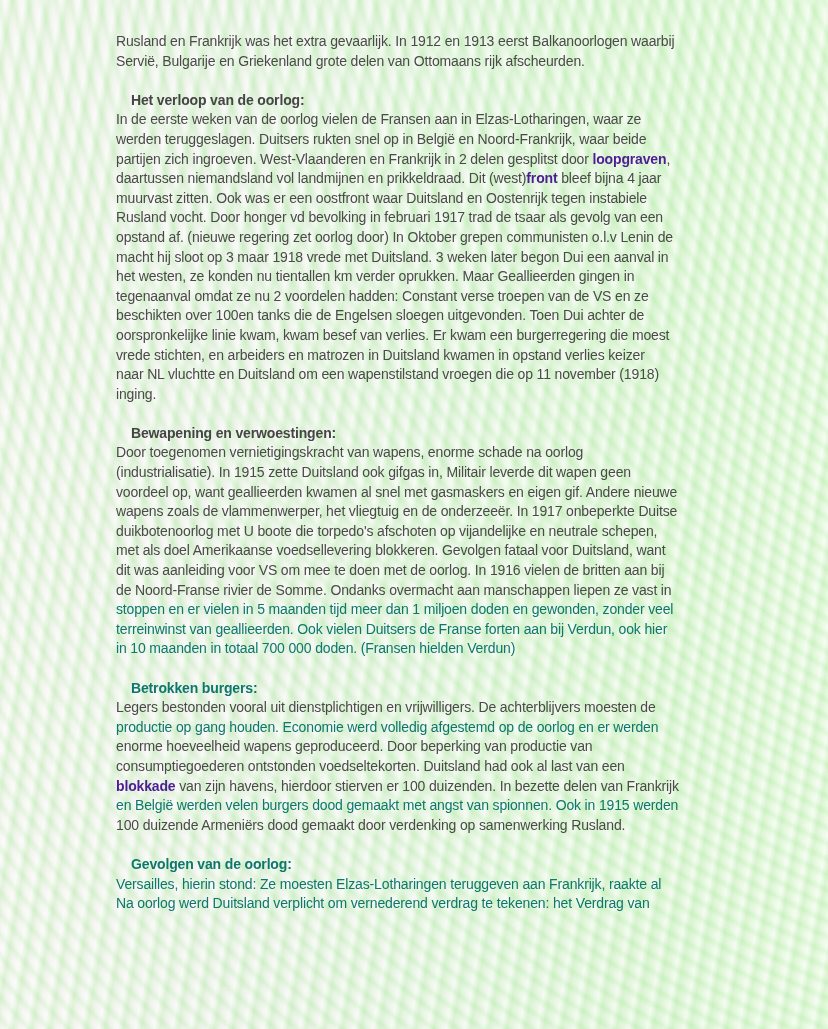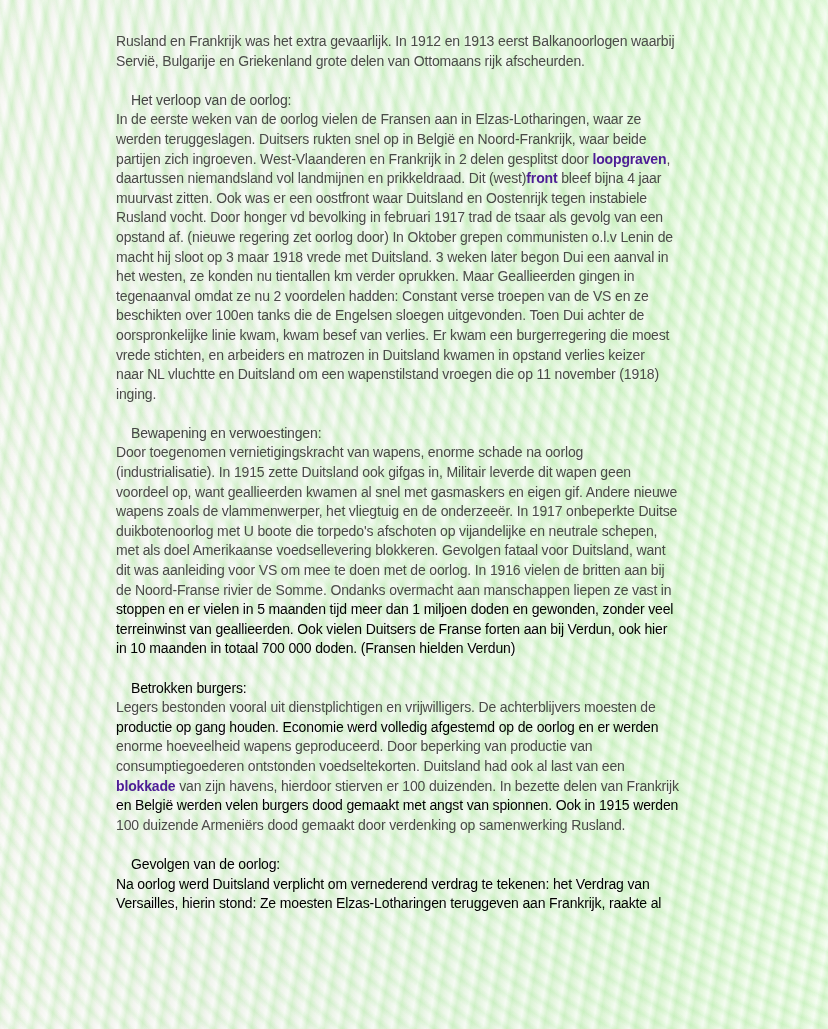--- a/index.html
+++ b/index.html
@@ -46,29 +46,29 @@
       filter: blur(0.25px);
     }
     .page p {
       margin: 0;
       white-space: nowrap;
     }
     .section {
       margin-top: 19.6px;
     }
     .heading {
-      font-weight: normal;
+      font-weight: bold;
       color: #454545;
       padding-left: 15px;
     }
     .line b {
       font-weight: bold;
       color: #4c1d95;
     }
-    .warm { color: #000000; }
+    .warm { color: #0f766e; }
   </style>
 </head>
 <body>
 
 <div class="moire"></div>
 
 <div class="page">
 
   <div>
     <p class="line">Rusland en Frankrijk was het extra gevaarlijk. In 1912 en 1913 eerst Balkanoorlogen waarbij</p>
@@ -115,17 +115,17 @@
     <p class="line warm">productie op gang houden. Economie werd volledig afgestemd op de oorlog en er werden</p>
     <p class="line">enorme hoeveelheid wapens geproduceerd. Door beperking van productie van</p>
     <p class="line">consumptiegoederen ontstonden voedseltekorten. Duitsland had ook al last van een</p>
     <p class="line"><span></span><b>blokkade</b><span> van zijn havens, hierdoor stierven er 100 duizenden. In bezette delen van Frankrijk</span></p>
     <p class="line warm">en België werden velen burgers dood gemaakt met angst van spionnen. Ook in 1915 werden</p>
     <p class="line">100 duizende Armeniërs dood gemaakt door verdenking op samenwerking Rusland.</p>
   </div>
 
   <div class="section">
     <p class="heading warm">Gevolgen van de oorlog:</p>
+    <p class="line warm">Versailles, hierin stond: Ze moesten Elzas-Lotharingen teruggeven aan Frankrijk, raakte al</p>
     <p class="line warm">Na oorlog werd Duitsland verplicht om vernederend verdrag te tekenen: het Verdrag van</p>
-    <p class="line warm">Versailles, hierin stond: Ze moesten Elzas-Lotharingen teruggeven aan Frankrijk, raakte al</p>
   </div>
 
 </div>
 
 </body></html>

